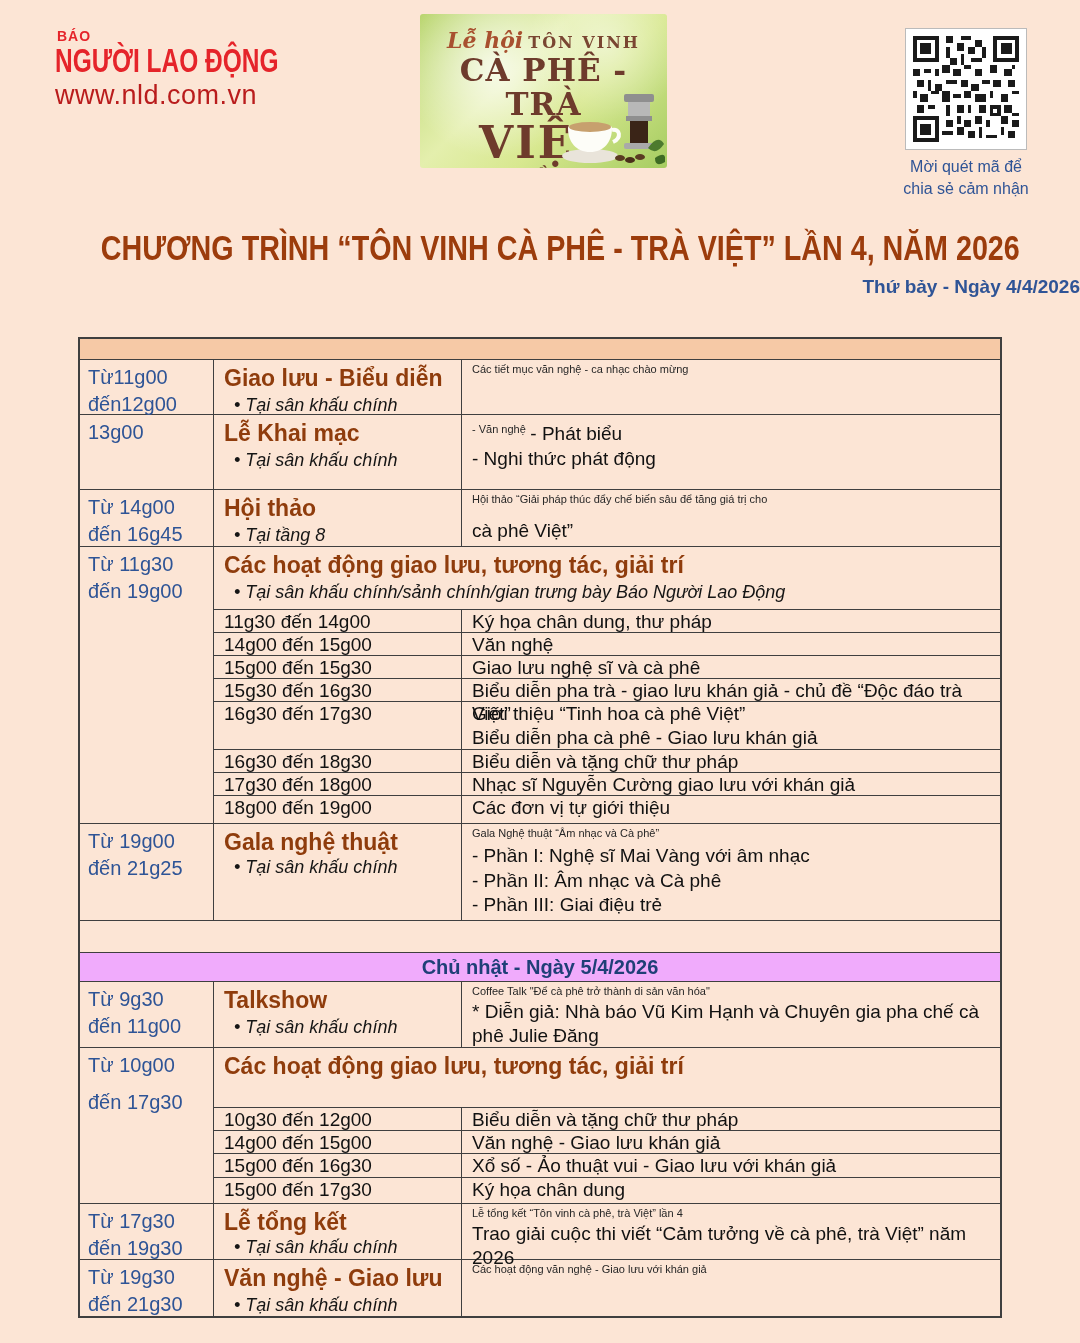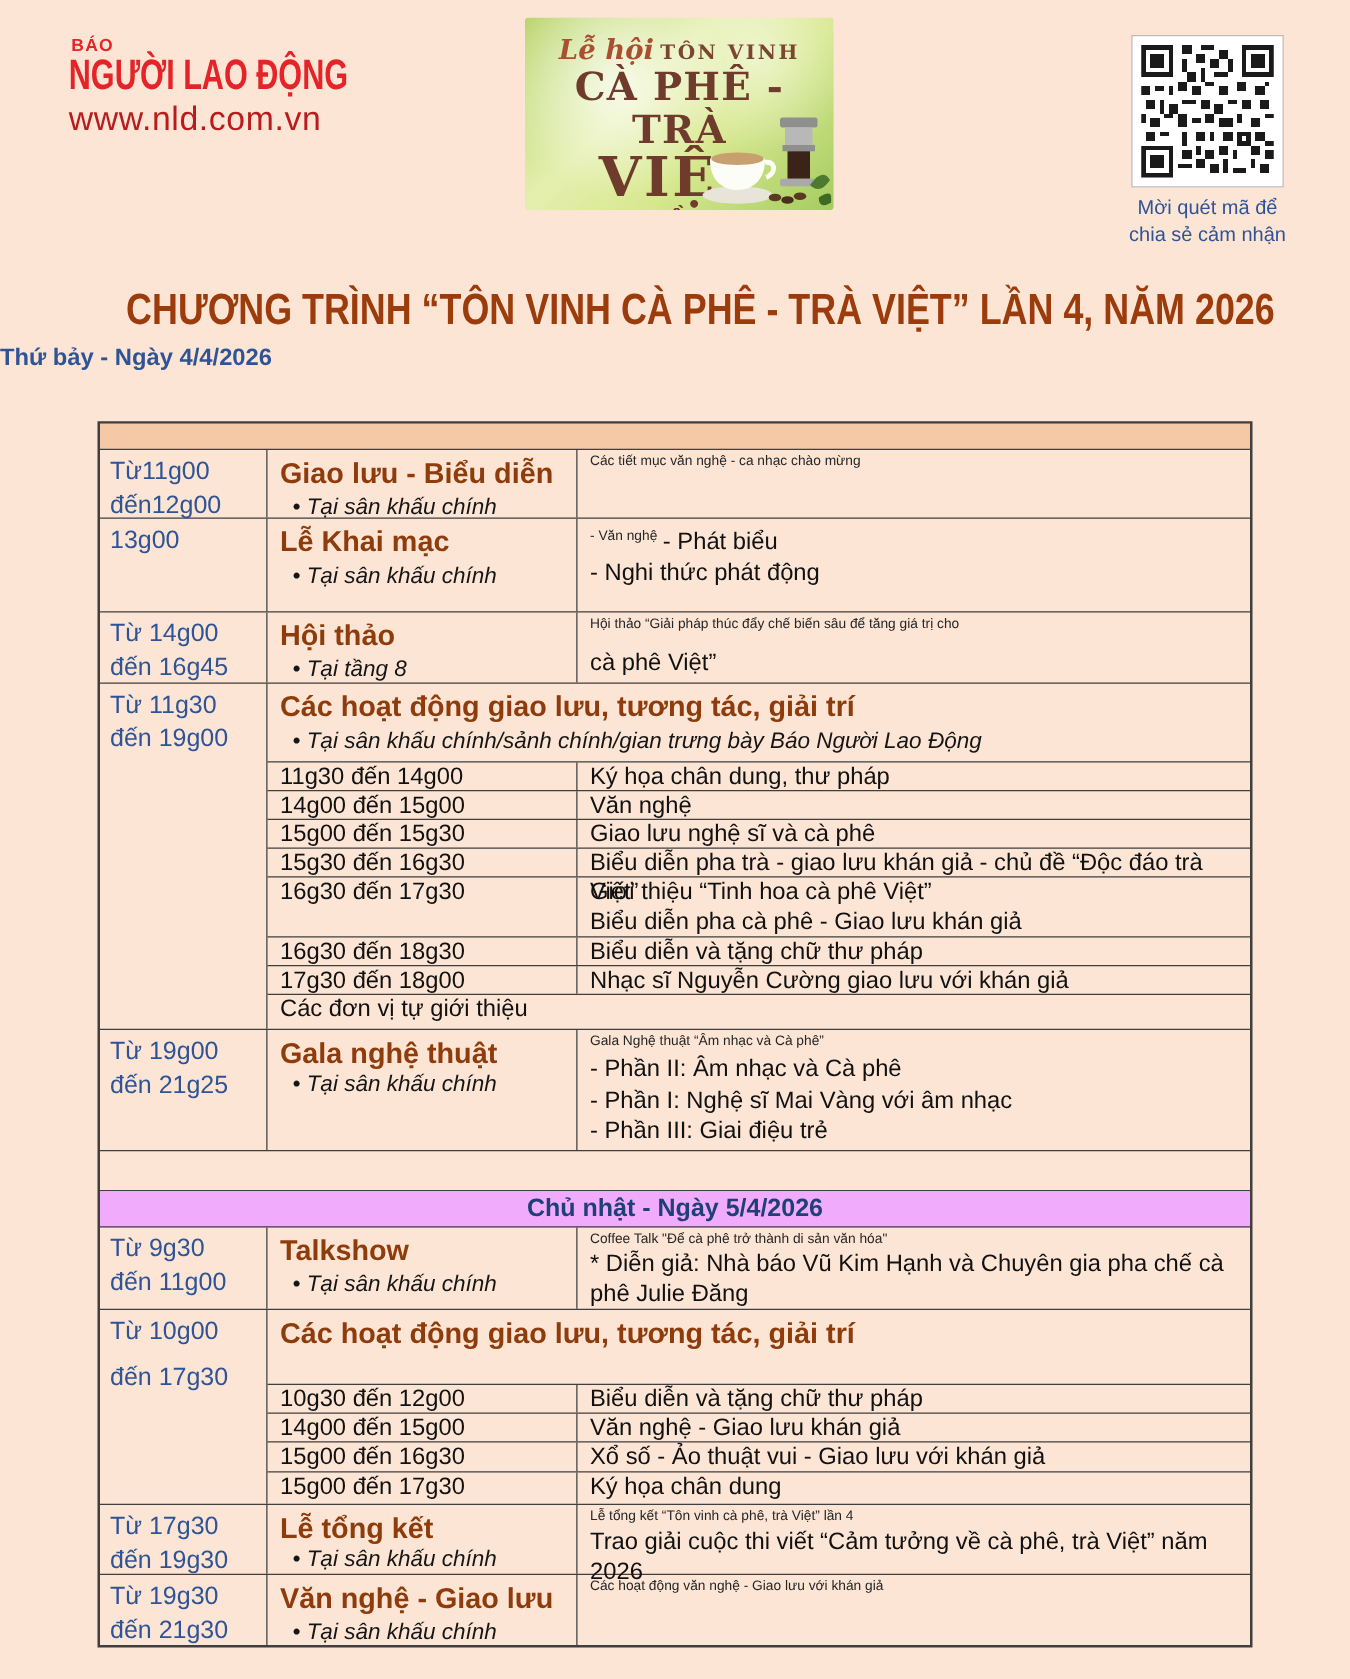--- a/index.html
+++ b/index.html
@@ -37,21 +37,21 @@
 
   .qr-wrap { position:absolute; left:905px; top:28px; width:122px; }
   .qr-box { width:122px; height:122px; background:#fff; border:1px solid #bbb; padding:7px; }
   .qr-caption { position:absolute; left:-25px; top:128px; width:172px; text-align:center;
                 color:#2F5496; font-size:16px; line-height:1.4; }
 
   
   .main-title { position:absolute; top:228px; left:0; width:1080px; text-align:center; }
   .main-title span { display:inline-block; transform:scaleX(0.82); transform-origin:center;
      font-size:35px; font-weight:800; color:#9c3c0c; letter-spacing:0px; white-space:nowrap; }
-  .sub-title { position:absolute; top:276px; left:0; width:1080px; text-align:left;
+  .sub-title { position:absolute; top:276px; left:0; width:1080px; text-align:right;
      color:#2F5496; font-size:19px; font-weight:bold; }
 
   
   .tbl { position:absolute; left:78px; top:337px; width:924px;
          border:2px solid #3f3f3f; background:#fce5d5; }
   .row { display:flex; border-bottom:1px solid #3f3f3f; }
   .row:last-child { border-bottom:none; }
   .strip { background:#f6c9a6; }
   .daybar { background:#f0abfc; color:#1f3f77; font-weight:bold; font-size:20px;
             justify-content:center; align-items:center; display:flex; }
@@ -284,39 +284,40 @@
       </div>
       <div class="subrow" style="height:23px">
         <div class="sub-time">16g30 đến 18g30</div>
         <div class="sub-act">Biểu diễn và tặng chữ thư pháp</div>
       </div>
       <div class="subrow" style="height:23px">
         <div class="sub-time">17g30 đến 18g00</div>
         <div class="sub-act">Nhạc sĩ Nguyễn Cường giao lưu với khán giả</div>
       </div>
       <div class="subrow last" style="height:27px">
+        <div class="sub-time">18g00 đến 19g00</div>
         <div class="sub-act">Các đơn vị tự giới thiệu</div>
       </div>
     </div>
   </div>
 
   <div class="row" style="height:97px">
     <div class="c1">
       <div>Từ 19g00</div>
       <div>đến 21g25</div>
     </div>
     <div class="c2">
       <div class="etitle">Gala nghệ thuật</div>
       <div class="loc" style="padding-top:0">• Tại sân khấu chính</div>
     </div>
     <div class="c3">
       <div class="note-sm">Gala Nghệ thuật “Âm nhạc và Cà phê”</div>
       <div style="height:14px"></div>
+      <div class="note">- Phần I: Nghệ sĩ Mai Vàng với âm nhạc</div>
       <div class="note">- Phần II: Âm nhạc và Cà phê</div>
-      <div class="note">- Phần I: Nghệ sĩ Mai Vàng với âm nhạc</div>
       <div class="note">- Phần III: Giai điệu trẻ</div>
     </div>
   </div>
 
   <div class="row" style="height:32px"></div>
 
   <div class="row daybar" style="height:29px">Chủ nhật - Ngày 5/4/2026</div>
 
   <div class="row" style="height:66px">
     <div class="c1">

